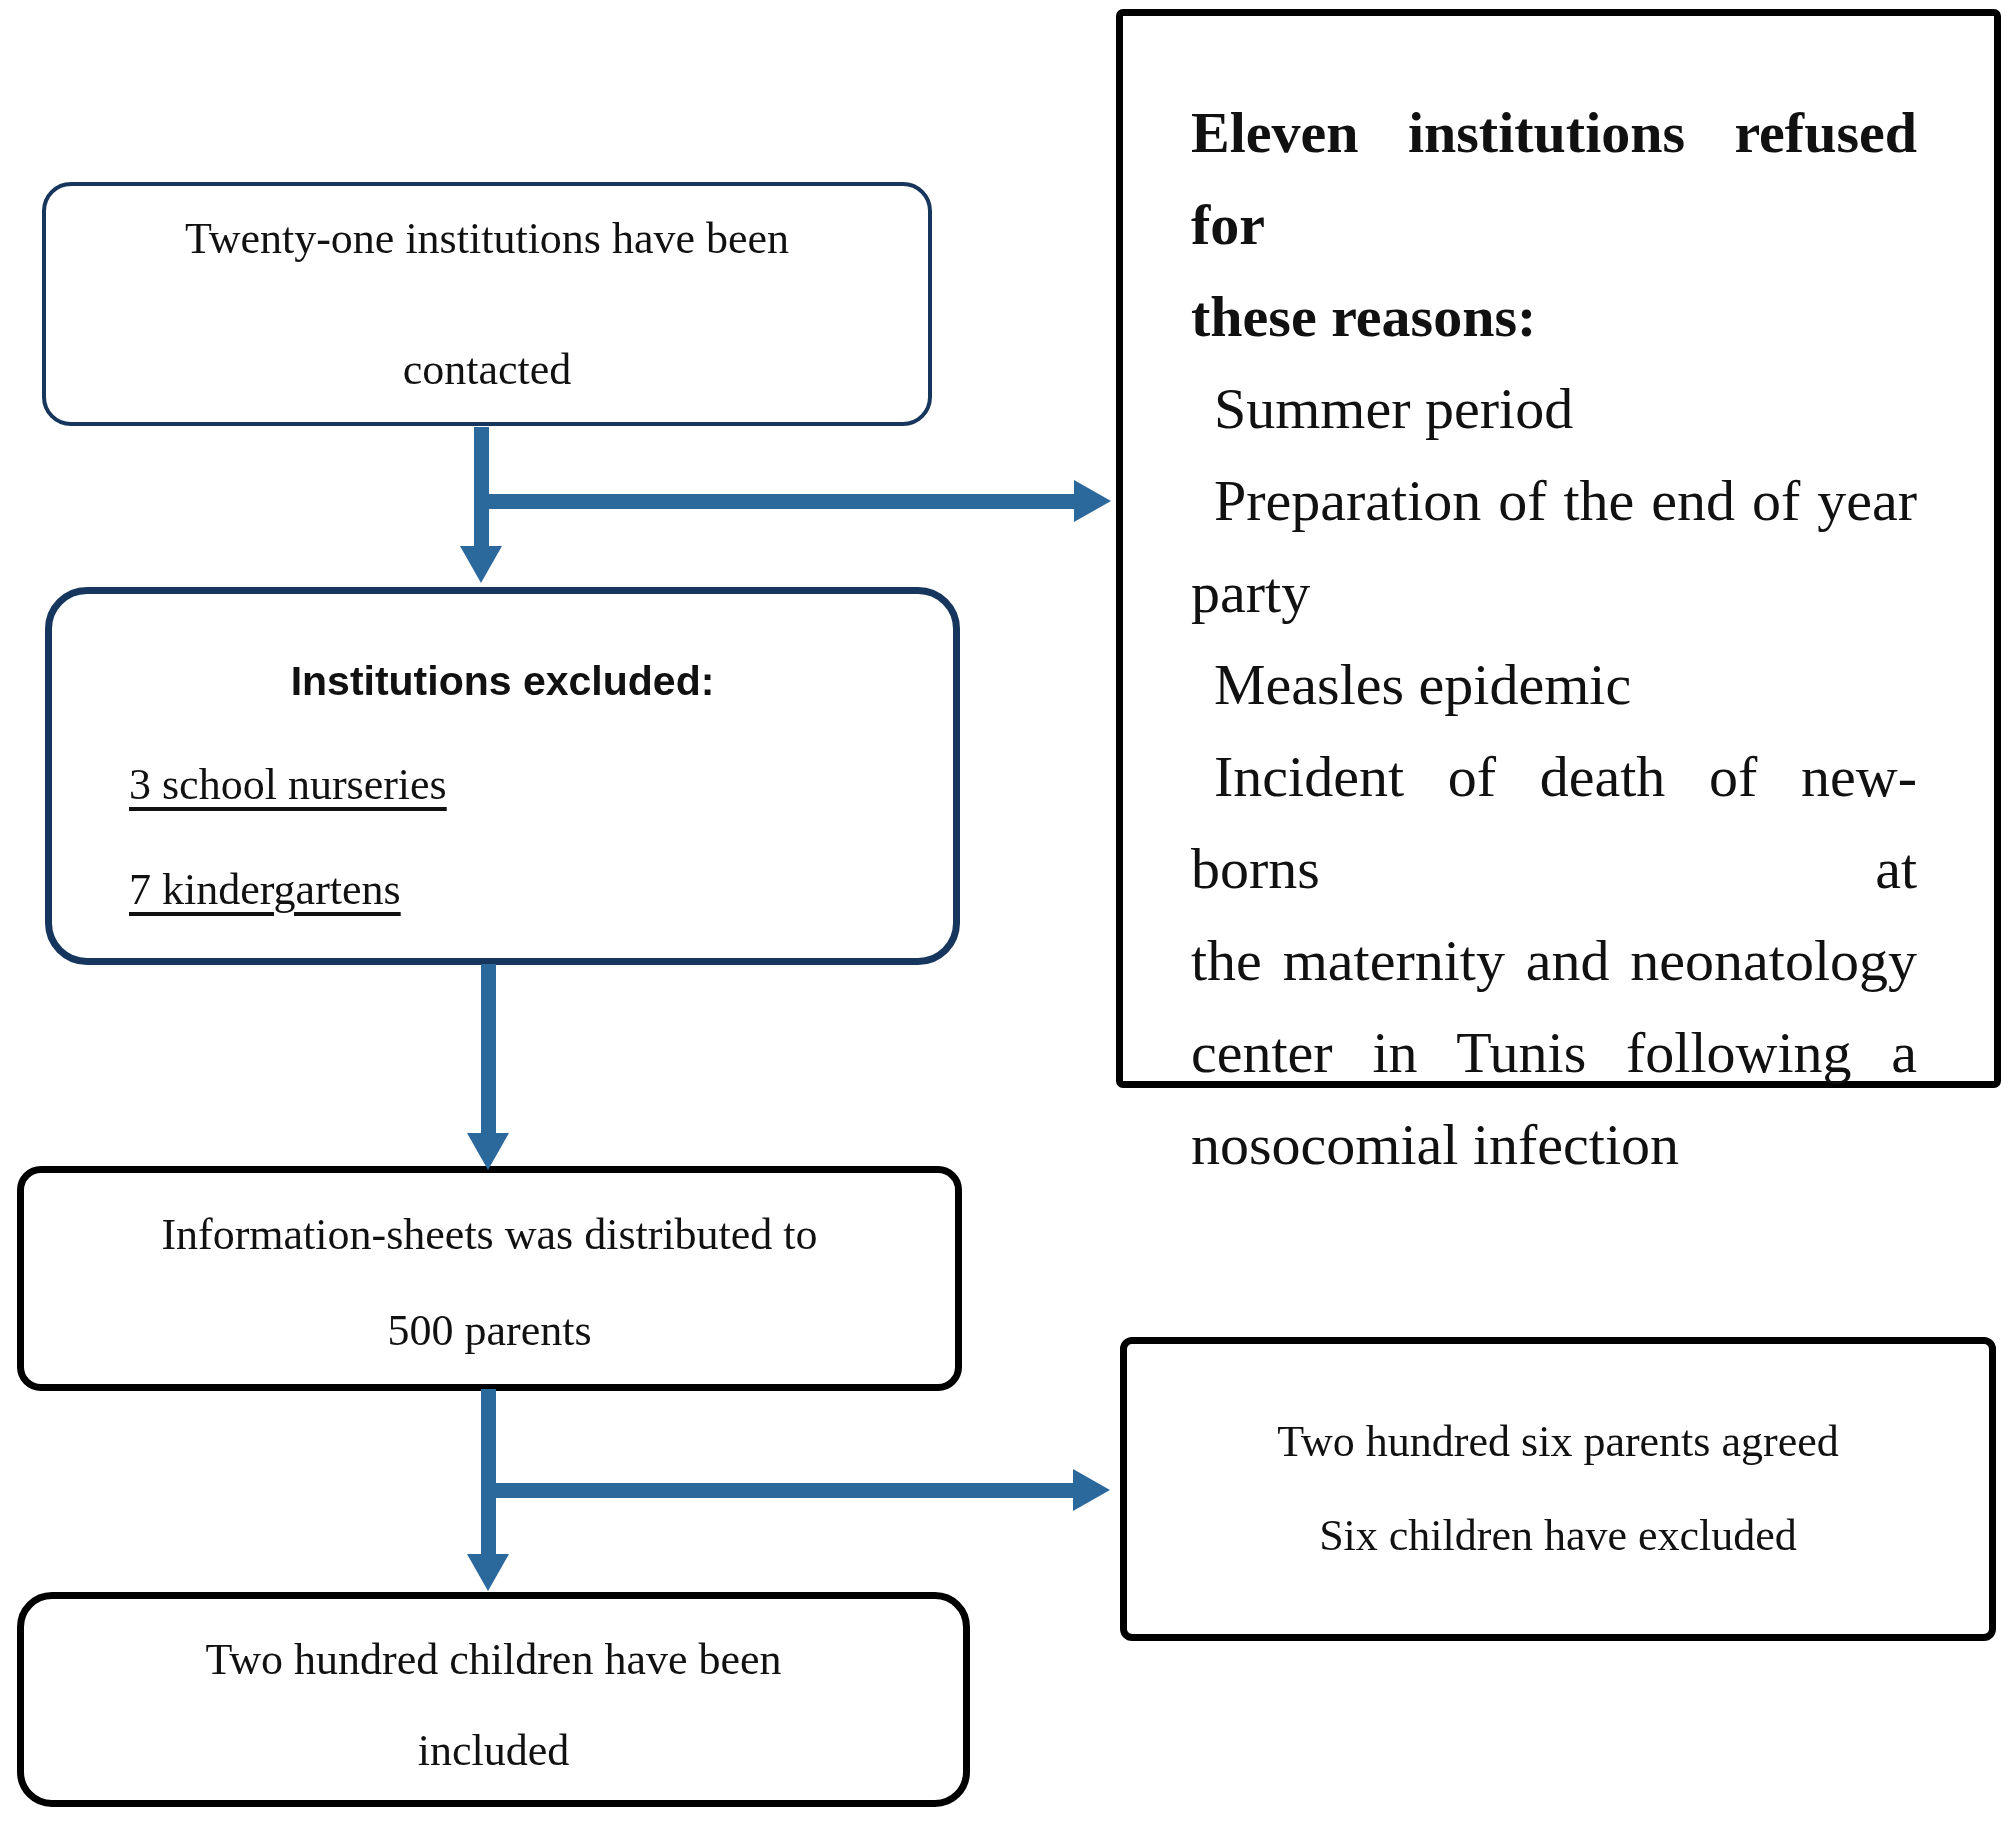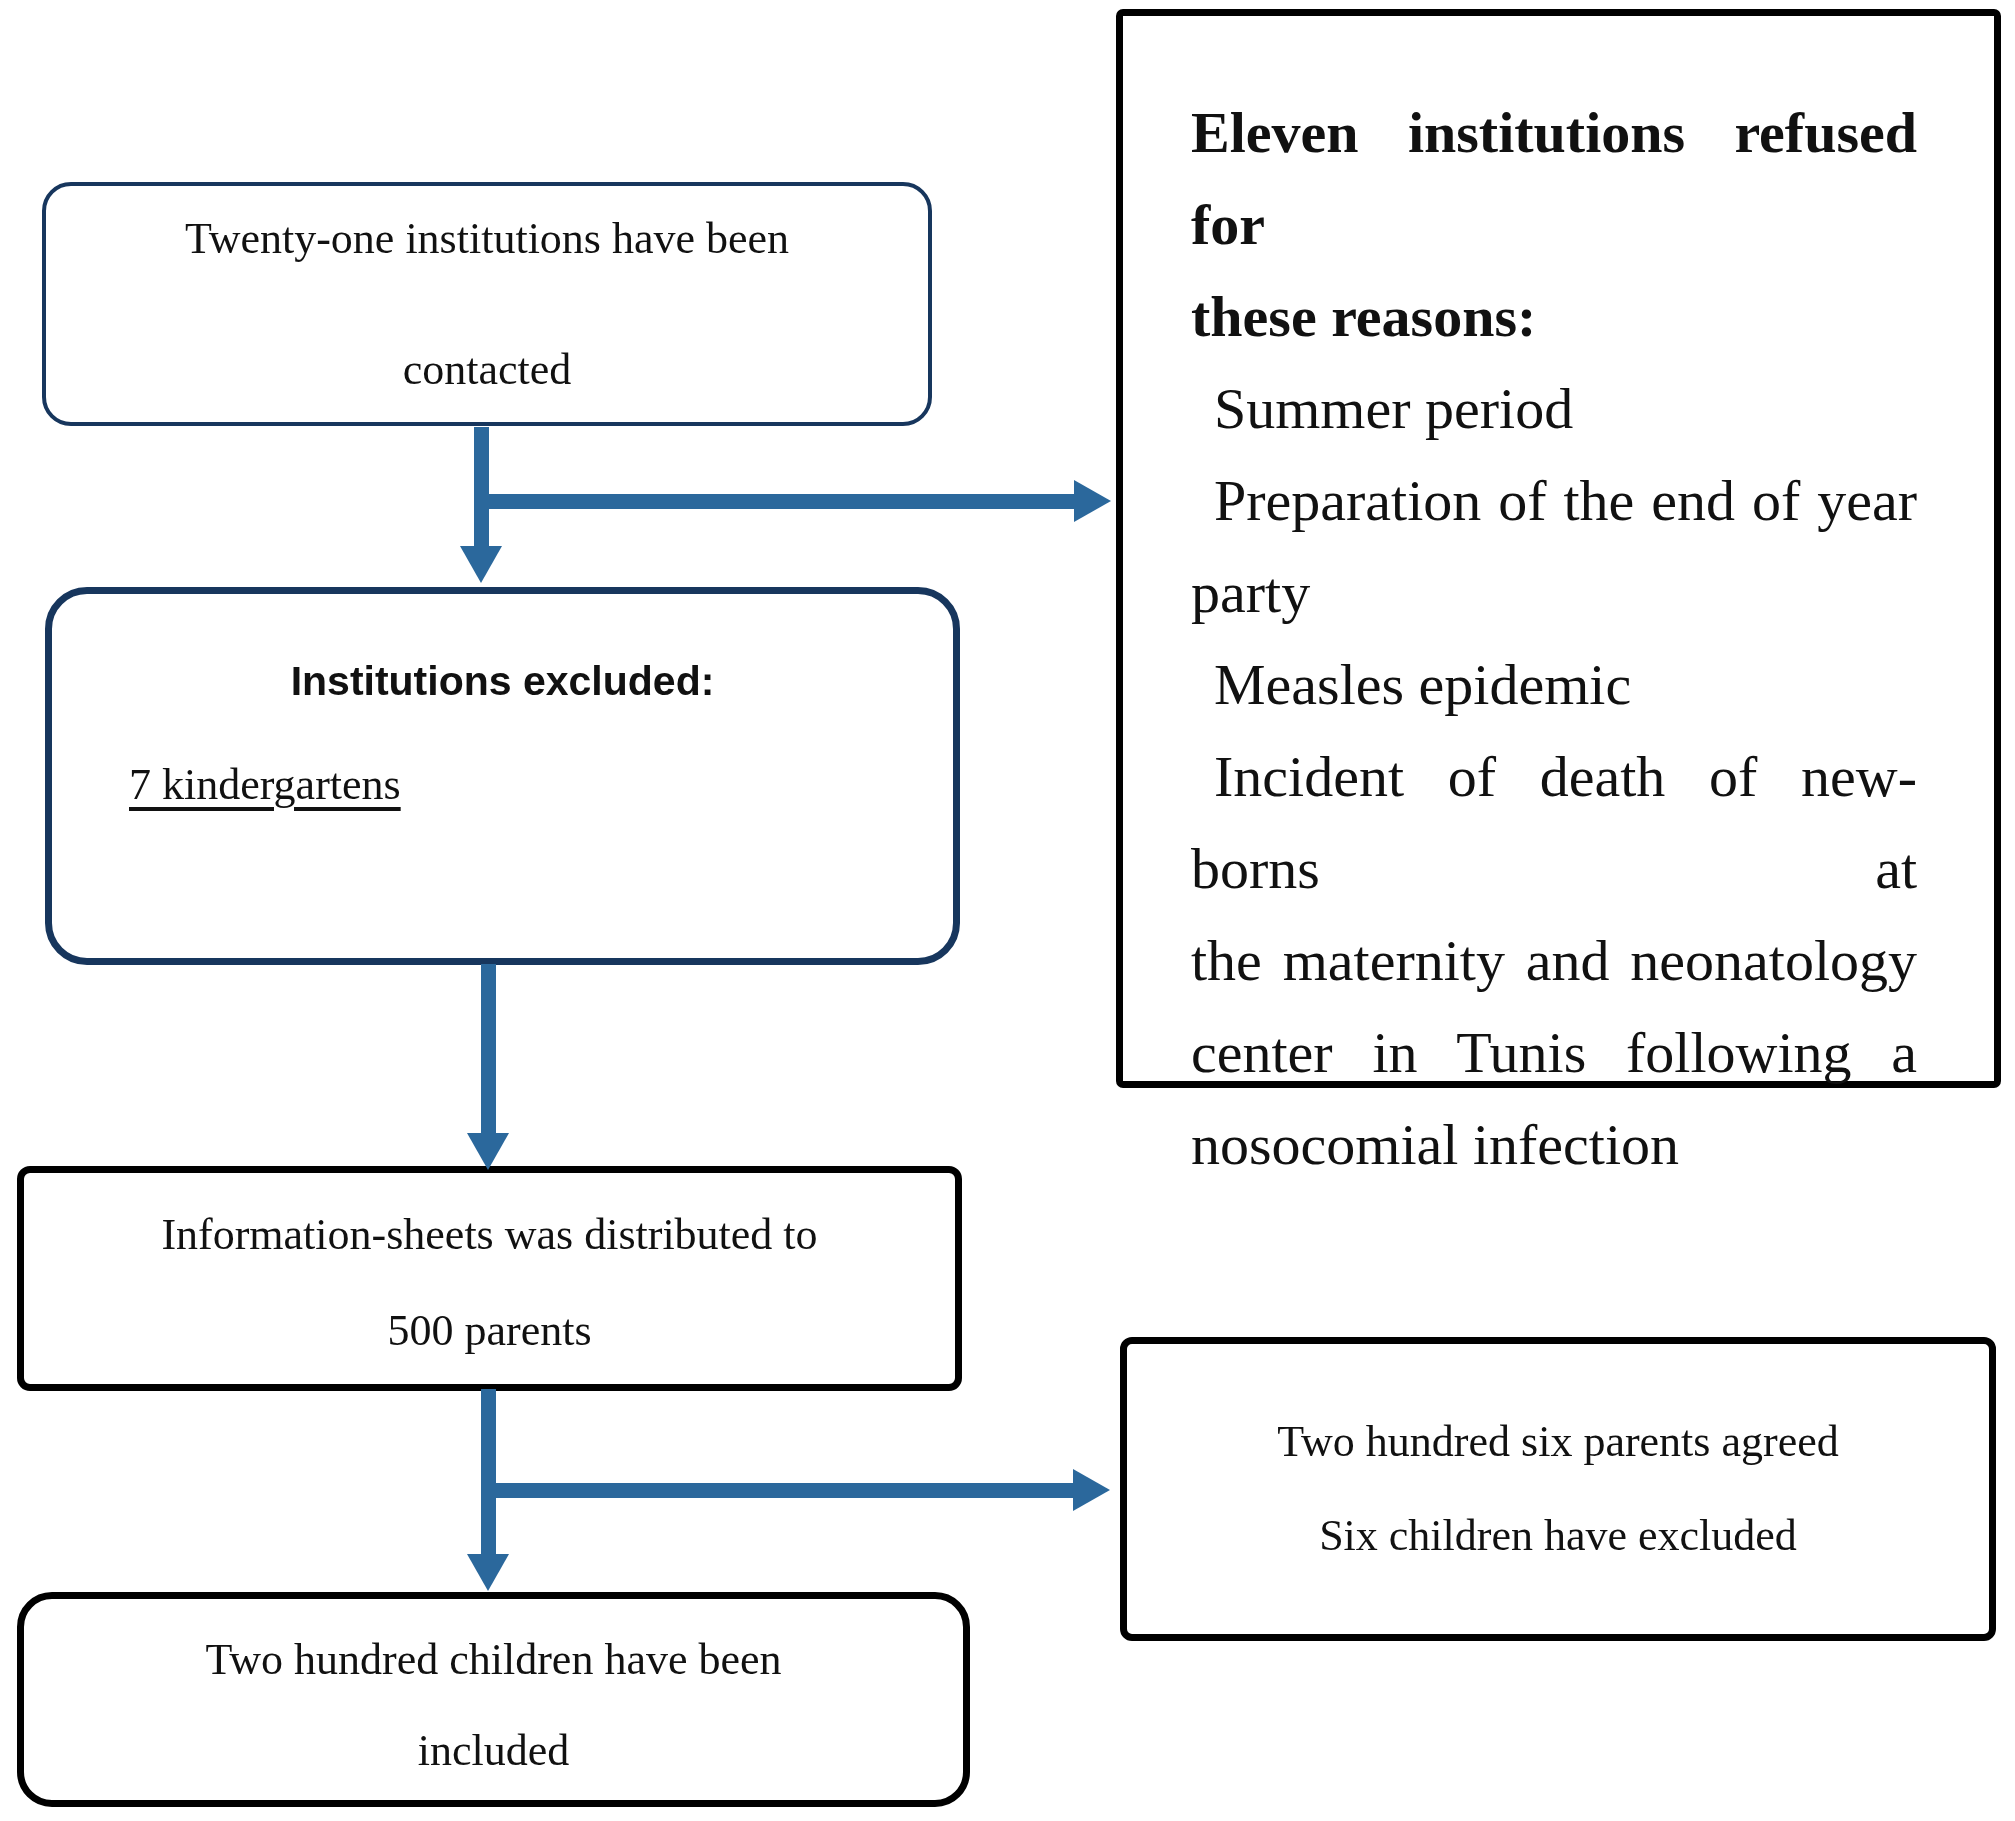--- a/index.html
+++ b/index.html
@@ -64,21 +64,21 @@
     font-size:44px;line-height:105px;
     padding-left:77px;
     text-decoration:underline;
     text-decoration-thickness:3.8px;
     text-underline-offset:7.7px;
   }
 
   
   #box-sheets{
     left:17px;top:1166px;width:945px;height:225px;
-    border-width:7.7px;border-radius:13px;
+    border-width:7.7px;border-radius:24px;
     font-size:44px;line-height:96px;
     padding-top:9.2px;
   }
 
   
   #box-agreed{
     left:1120px;top:1337px;width:876px;height:304px;
     border-width:7px;border-radius:12px;
     font-size:44px;line-height:94px;
   }
@@ -133,20 +133,21 @@
     <div>party</div>
     <div class="ind">Measles epidemic</div>
     <div class="ind jf">Incident of death of new-borns at</div>
     <div class="jf">the maternity and neonatology</div>
     <div class="jf">center in Tunis following a</div>
     <div>nosocomial infection</div>
   </div>
 
   <div class="box blue" id="box-included">
     <div class="heading">Institutions excluded:</div>
+    <div class="item">3 school nurseries</div>
     <div class="item">7 kindergartens</div>
   </div>
 
   <div class="box black center-col" id="box-sheets">
     <div>Information-sheets was distributed to</div>
     <div>500 parents</div>
   </div>
 
   <div class="box black center-col" id="box-agreed">
     <div>Two hundred six parents agreed</div>

